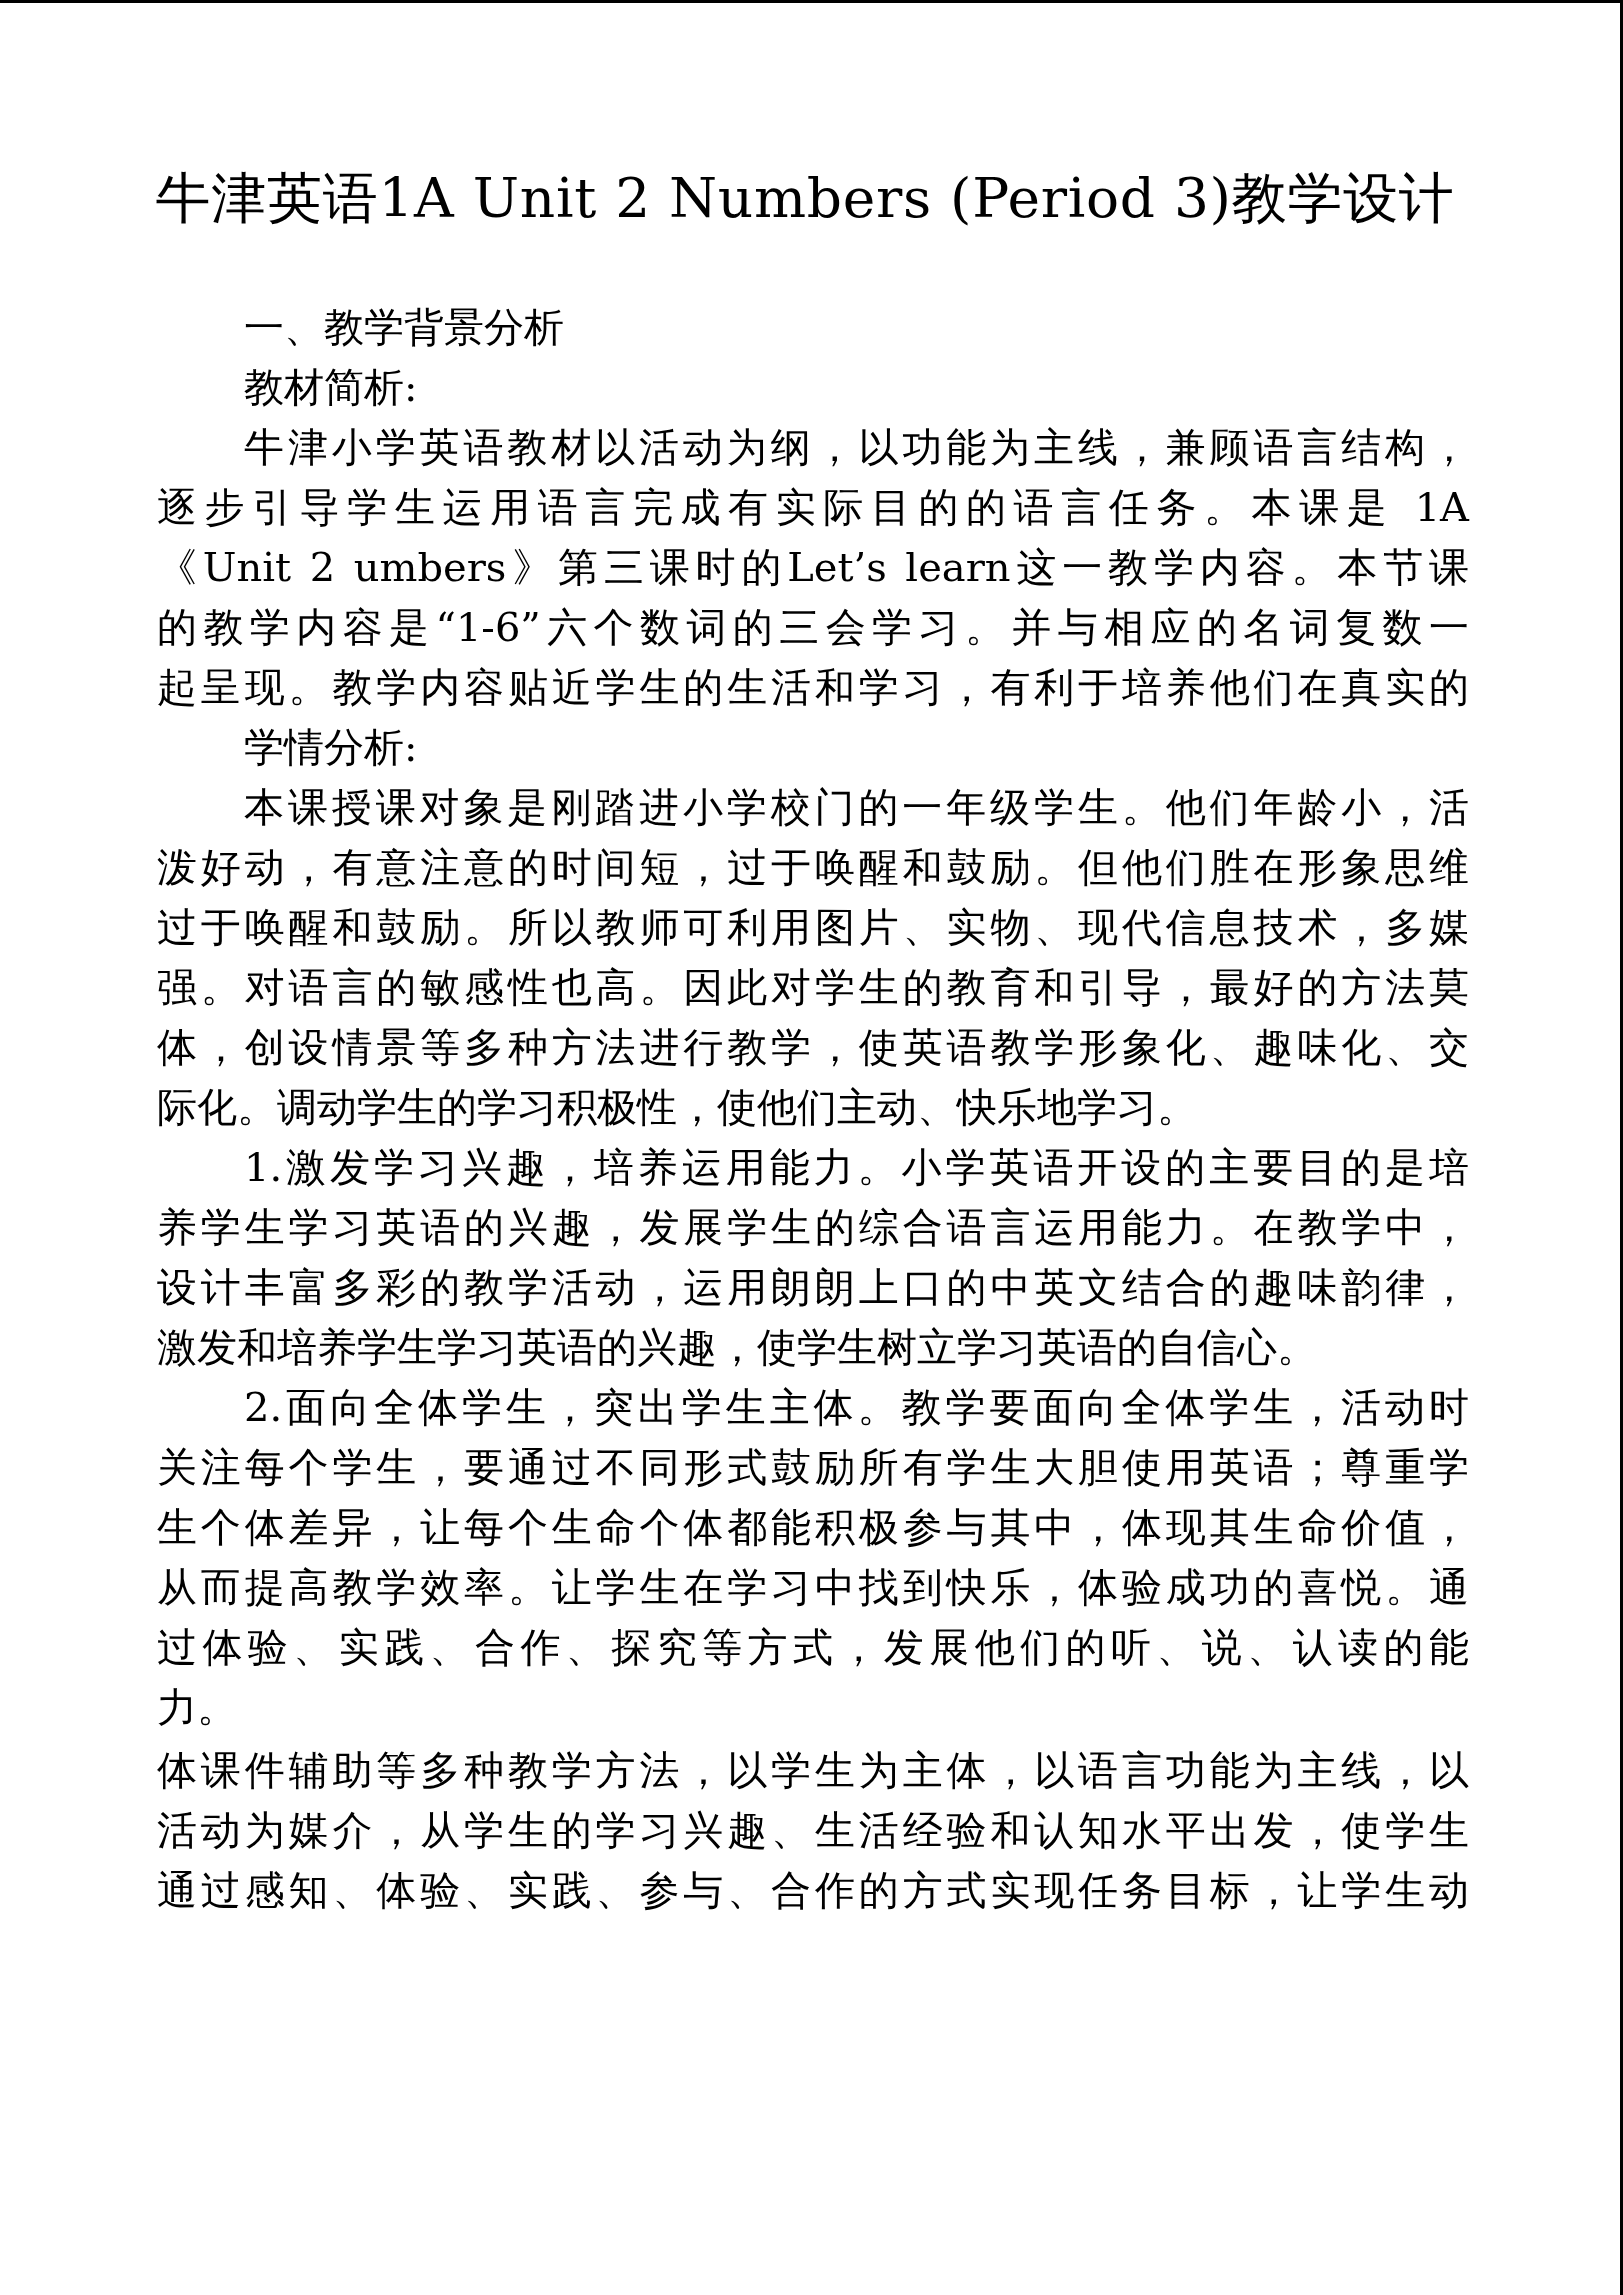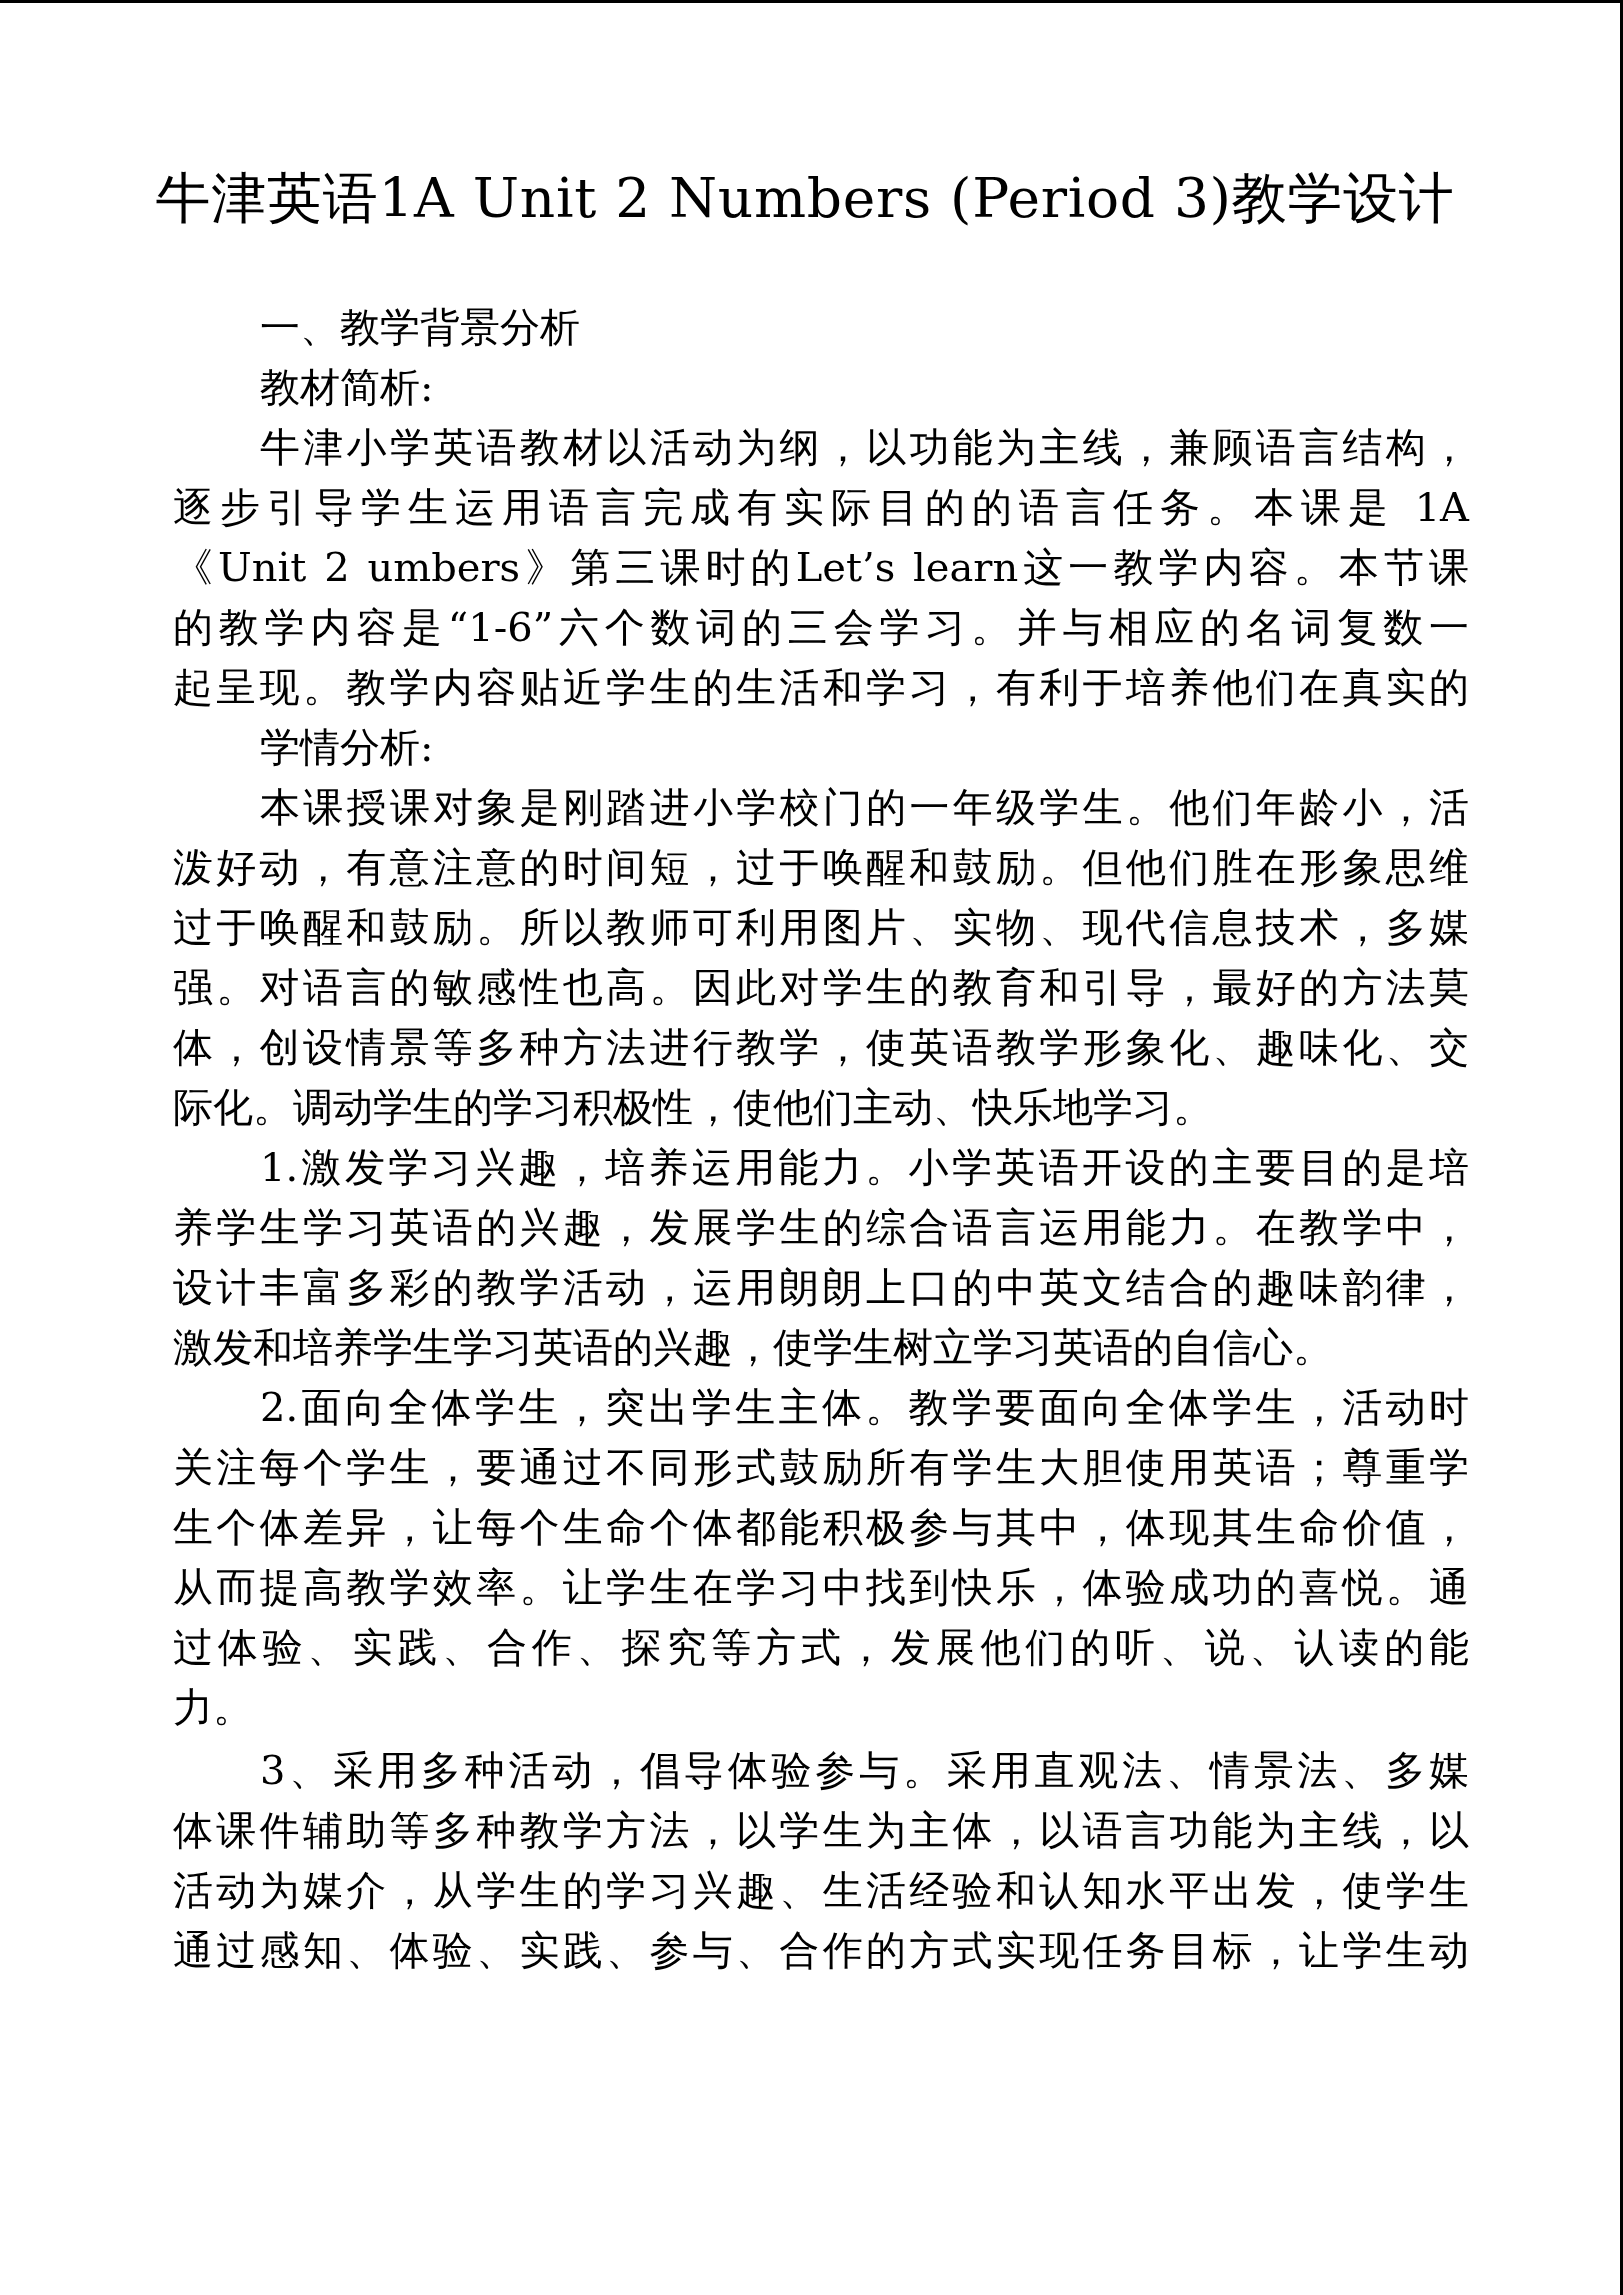--- a/index.html
+++ b/index.html
@@ -43,21 +43,20 @@
       font-weight: normal;
     }
     .line {
       font-size: 40px;
       line-height: 60px;
       height: 60px;
       white-space: nowrap;
       text-align: justify;
       text-align-last: justify;
       overflow: visible;
-      margin-left: 16px;
     }
     .line.last {
       text-align-last: left;
     }
     .indent {
       padding-left: 87px;
     }
     .gap {
       height: 3.4px;
     }
@@ -105,19 +104,18 @@
     <div class="line">关注每个学生，要通过不同形式鼓励所有学生大胆使用英语；尊重学</div>
     <div class="line">生个体差异，让每个生命个体都能积极参与其中，体现其生命价值，</div>
     <div class="line">从而提高教学效率。让学生在学习中找到快乐，体验成功的喜悦。通</div>
     <div class="line">过体验、实践、合作、探究等方式，发展他们的听、说、认读的能</div>
     <div class="line last">力。</div>
   </div>
 
   <div class="gap"></div>
 
   <div>
-    <div class="line indent">3、采用多种活动，倡导体验参与。采用直观法、情景法、多媒</div>
     <div class="line">体课件辅助等多种教学方法，以学生为主体，以语言功能为主线，以</div>
     <div class="line">活动为媒介，从学生的学习兴趣、生活经验和认知水平出发，使学生</div>
     <div class="line">通过感知、体验、实践、参与、合作的方式实现任务目标，让学生动</div>
   </div>
 </div>
 
 
 </body></html>

